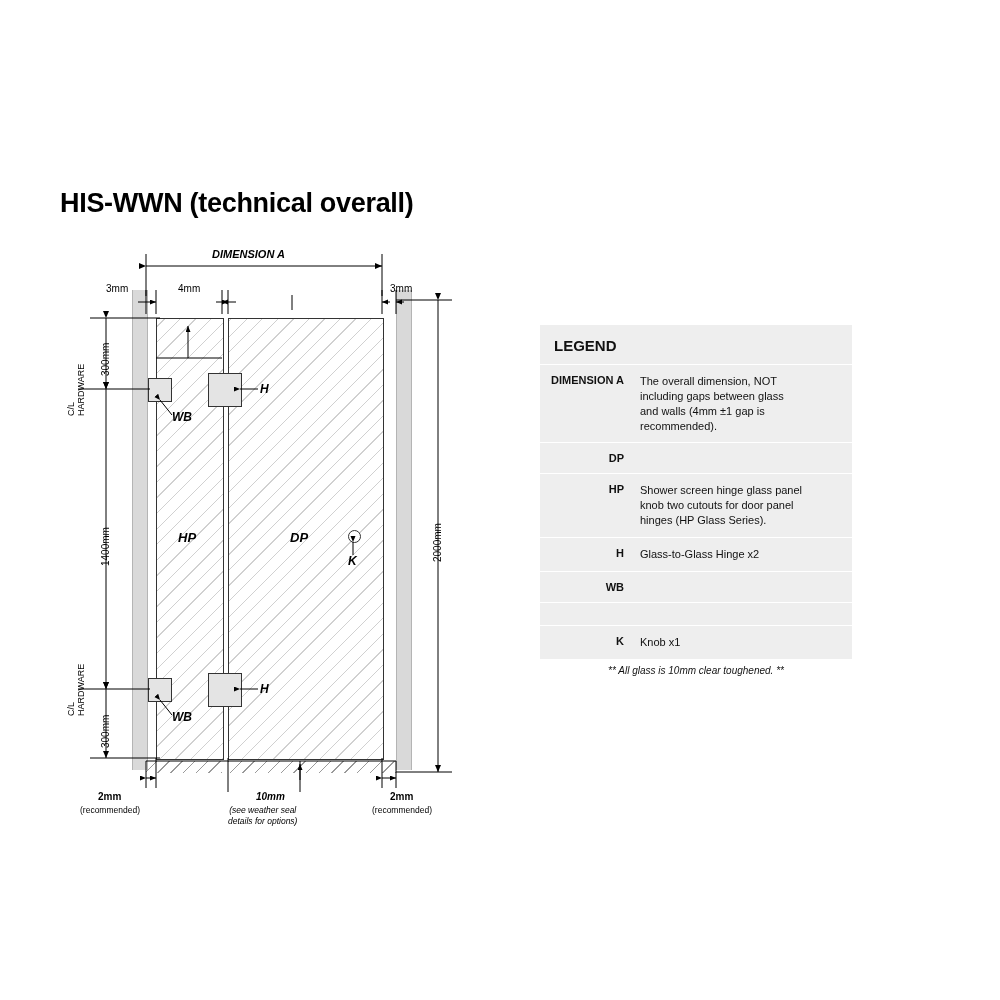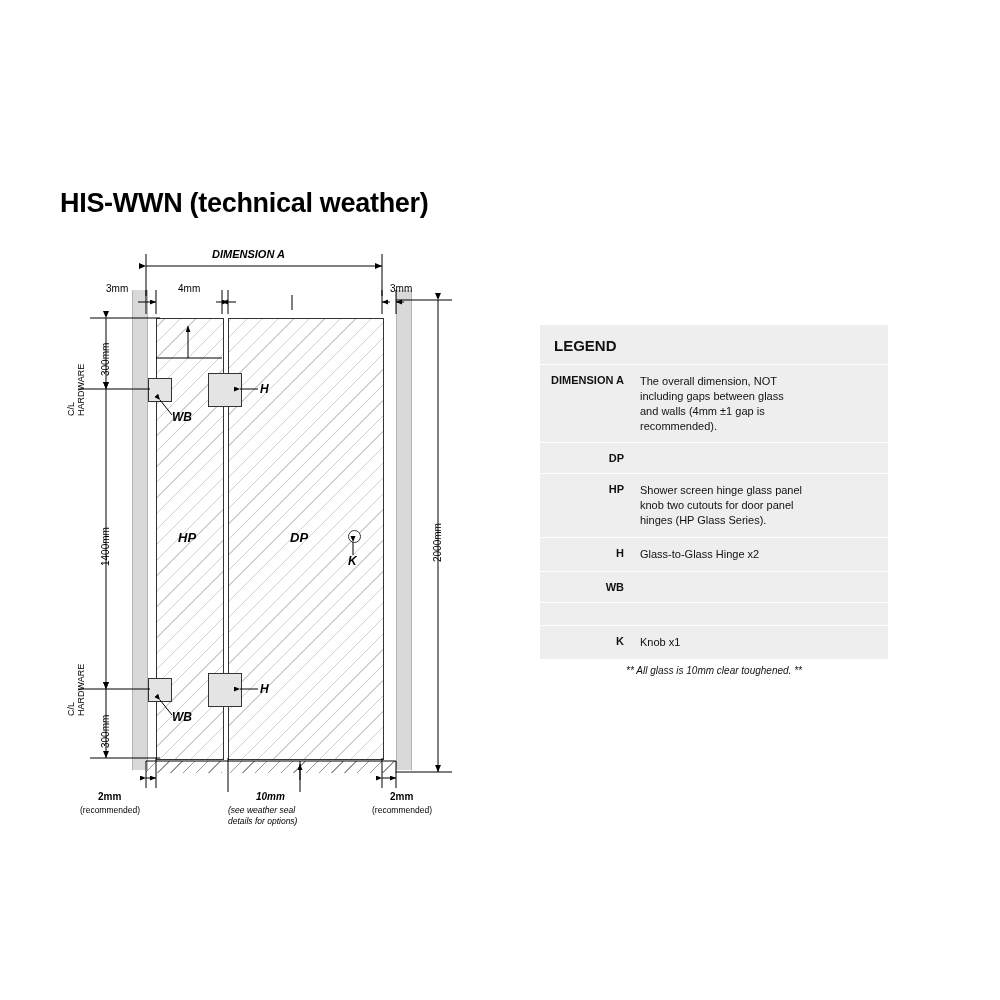--- a/index.html
+++ b/index.html
@@ -36,21 +36,21 @@
     width: 420px;
     height: 600px;
   }
 
   .lbl {
     position: absolute;
     font-size: 10px;
     color: #000;
     white-space: nowrap;
   }
-  .lbl.italic { font-style: italic; }
+  .lbl.italic { font-style: italic; text-align: center; }
   .lbl.bold { font-weight: bold; }
   .lbl.ital-bold { font-style: italic; font-weight: bold; }
 
   .vert {
     transform-origin: left top;
     transform: rotate(-90deg);
   }
 
   
   .wall {
@@ -106,21 +106,21 @@
     left: 0; top: 0;
     width: 420px; height: 600px;
     overflow: visible;
   }
 
   
   #legend {
     position: absolute;
     left: 540px;
     top: 325px;
-    width: 348px;
+    width: 312px;
     background: #eeeeee;
     font-size: 11px;
   }
   #legend .legend-title {
     font-size: 15px;
     font-weight: bold;
     padding: 12px 14px 10px 14px;
     border-bottom: 1px solid #ffffff;
   }
   .lrow {
@@ -149,21 +149,21 @@
     padding: 5px 10px 12px 10px;
     font-size: 10px;
     font-style: italic;
     text-align: center;
     background: #ffffff;
   }
 </style>
 </head>
 <body>
 
-<div id="page-title">HIS-WWN (technical weather)</div>
+<div id="page-title">HIS-WWN (technical overall)</div>
 
 <div id="drawing">
 
   <div class="wall" style="left:72px; top:50px; width:14px; height:480px;"></div>
   <div class="wall" style="left:336px; top:50px; width:14px; height:480px;"></div>
 
   <div class="glass" style="left:96px; top:78px; width:66px; height:440px;"></div>
   <div class="glass" style="left:168px; top:78px; width:154px; height:440px;"></div>
 
   <div class="hw" style="left:88px; top:138px; width:22px; height:22px;"></div>

